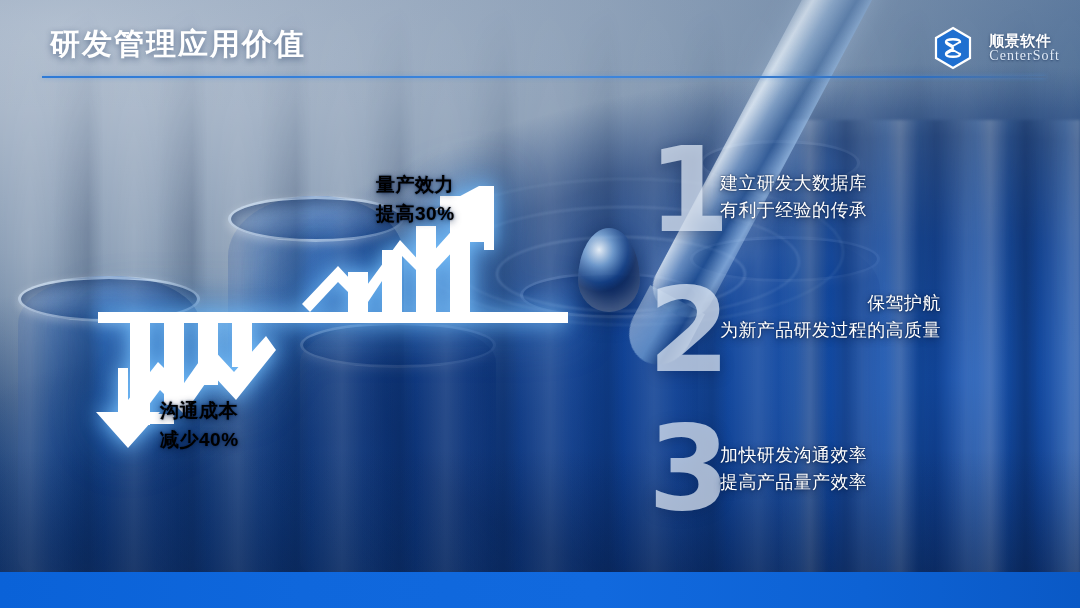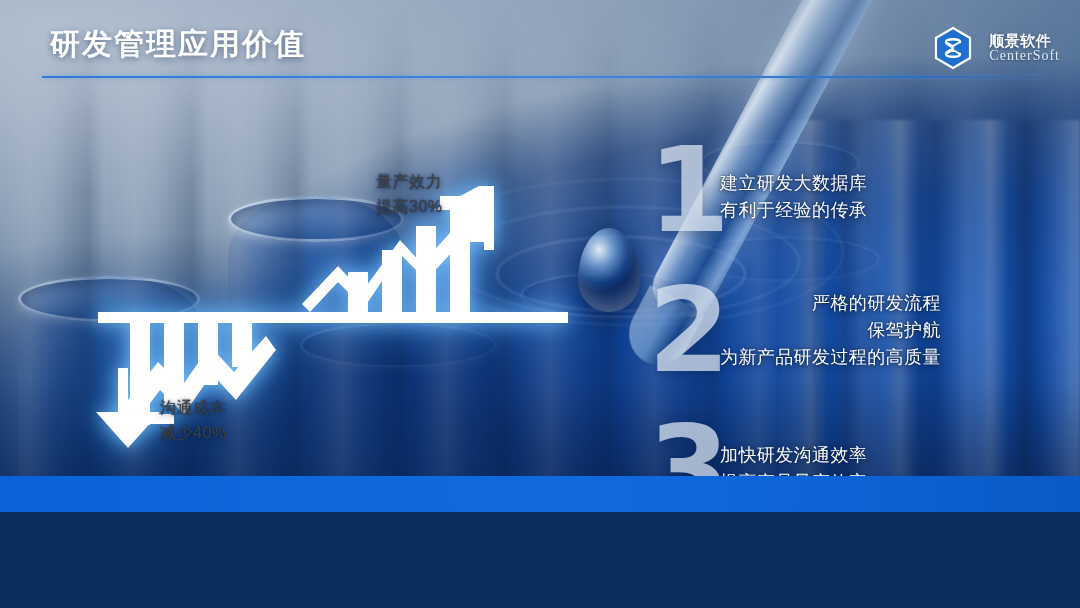--- a/index.html
+++ b/index.html
@@ -5,21 +5,21 @@
 <style>
   * { margin:0; padding:0; box-sizing:border-box; }
   html,body{
     width:1080px; height:608px; overflow:hidden;
     background:#0b2d5e;
     font-family:"Liberation Sans","DejaVu Sans",sans-serif;
   }
 
   #slide{
     position:relative;
-    width:1080px; height:512px;
+    width:1080px; height:608px;
     overflow:hidden;
     background:#8fa4bd;
   }
 
   
   .bg-layer{ position:absolute; inset:0; }
 
   
   .bg-base{
     background:
@@ -159,23 +159,23 @@
             text-shadow:0 1px 2px rgba(8,30,70,.6); }
 
   
   #growth-graphic{
     position:absolute; left:70px; top:186px; width:520px; height:300px;
     filter:drop-shadow(0 0 10px rgba(120,195,255,.95)) drop-shadow(0 0 22px rgba(60,150,240,.55));
   }
 
   
   .callout{
-    position:absolute; color:#404040; font-weight:normal;
+    position:absolute; color:#000000; font-weight:bold;
     text-shadow:0 2px 7px rgba(6,26,64,.75), 0 0 2px rgba(6,26,64,.8);
-    line-height:1.55; font-size:16px; letter-spacing:.5px;
+    line-height:1.55; font-size:19px; letter-spacing:.5px;
   }
   #callout-up{ left:376px; top:170px; }
   #callout-down{ left:160px; top:396px; }
 
   
   .item{ position:absolute; display:flex; align-items:flex-start; }
   .item-num{
     font-size:118px; line-height:.86; font-weight:bold;
     color:rgba(226,236,248,.72);
     font-family:"DejaVu Sans","Liberation Sans",sans-serif;
@@ -301,21 +301,20 @@
     <div class="item-num">1</div>
     <div class="item-text">
       <div>建立研发大数据库</div>
       <div>有利于经验的传承</div>
     </div>
   </div>
 
   <div class="item" id="item-2">
     <div class="item-num">2</div>
     <div class="item-text">
-      <div>严格的研发流程</div>
       <div>保驾护航</div>
       <div>为新产品研发过程的高质量</div>
     </div>
   </div>
 
   <div class="item" id="item-3">
     <div class="item-num">3</div>
     <div class="item-text">
       <div>加快研发沟通效率</div>
       <div>提高产品量产效率</div>

